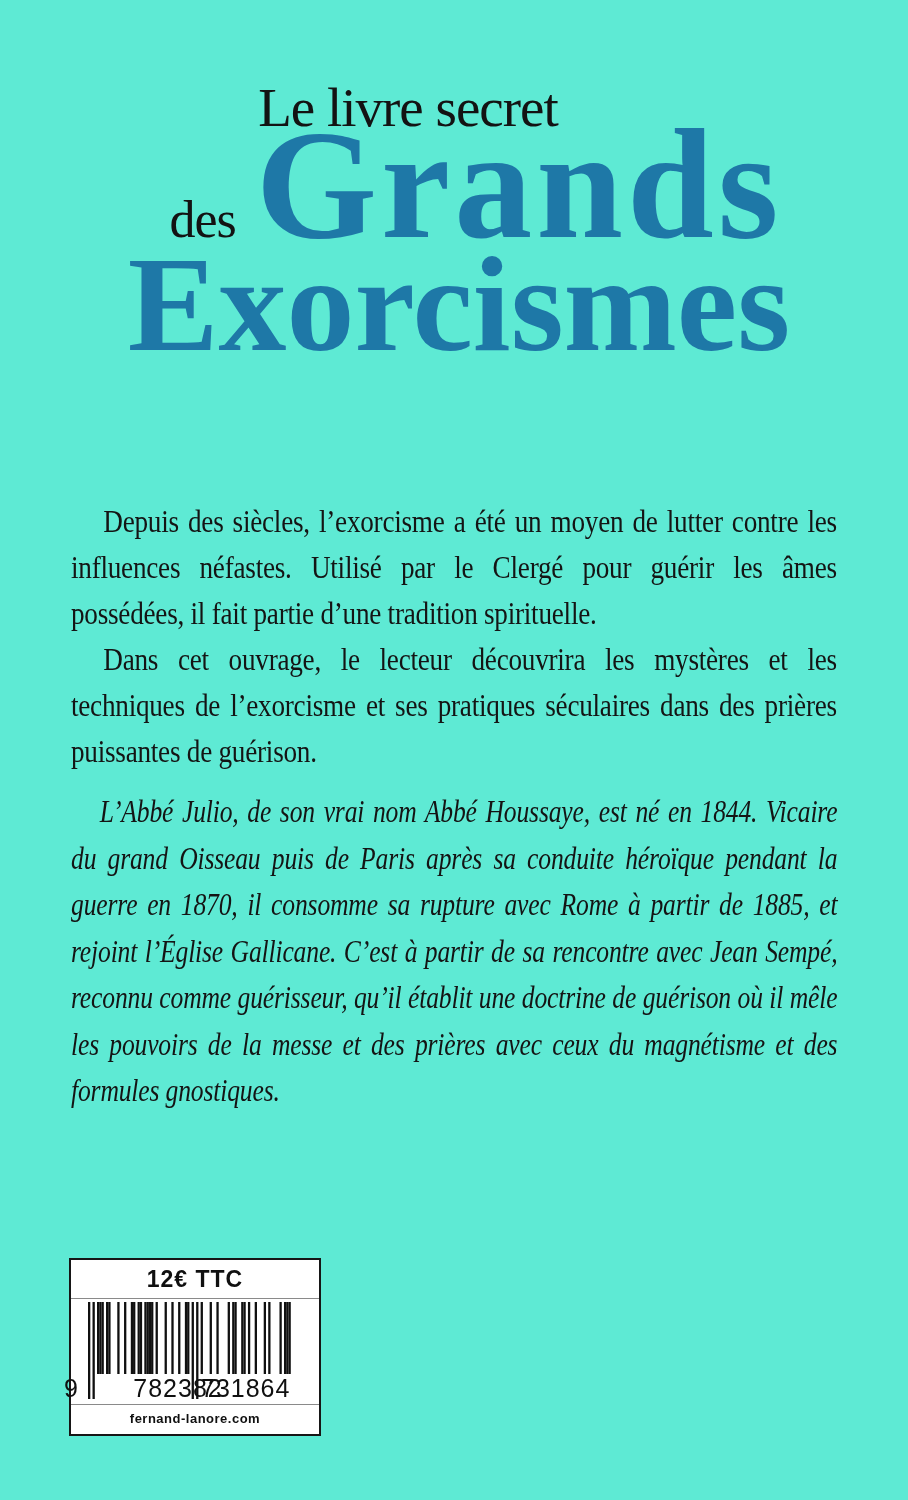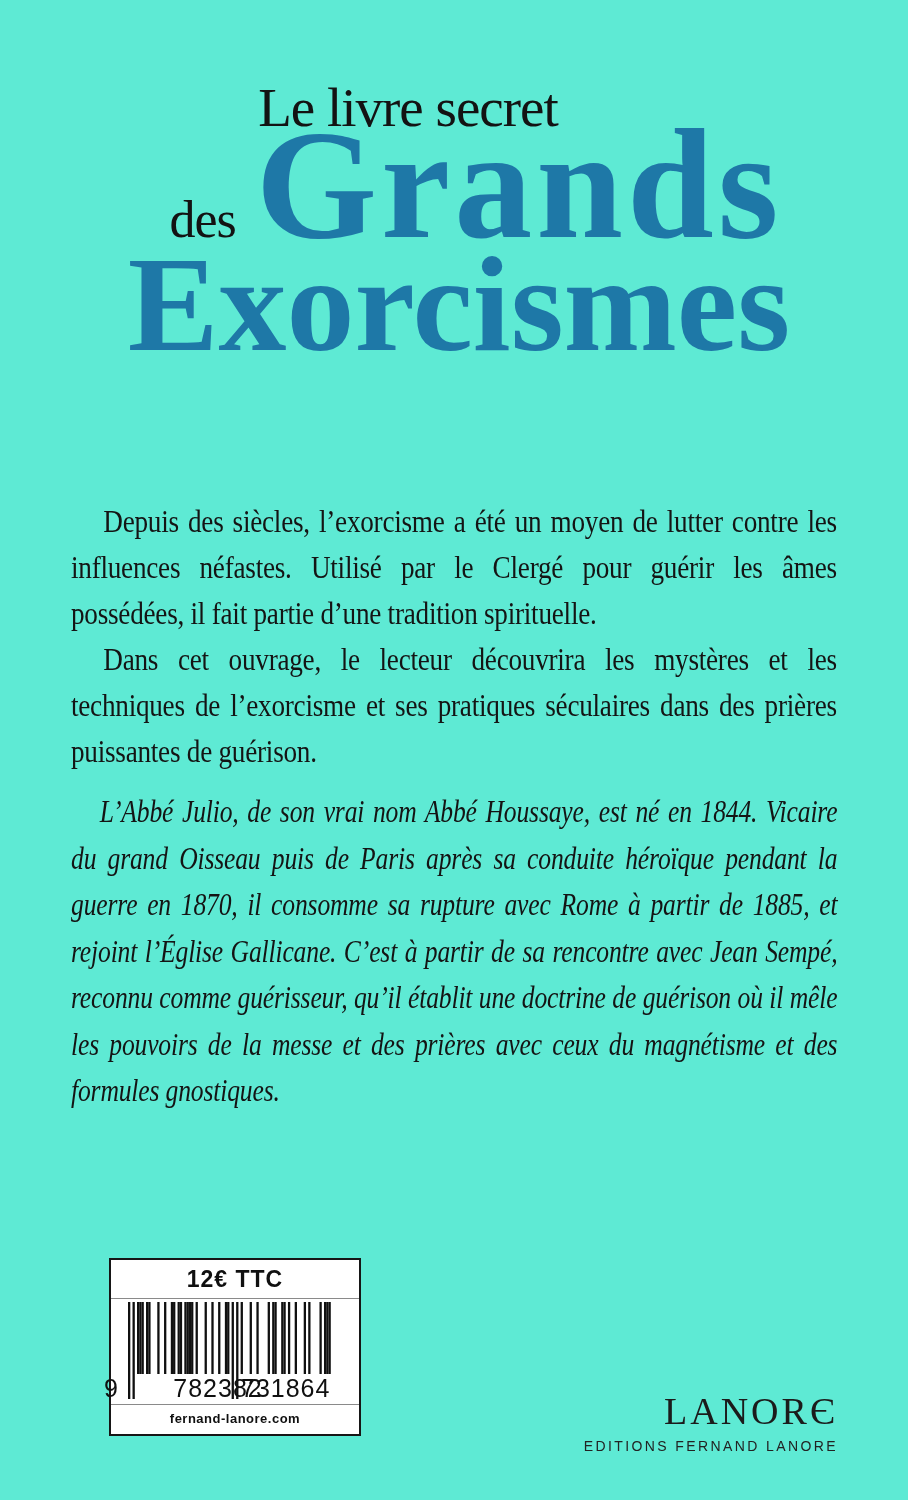--- a/index.html
+++ b/index.html
@@ -92,21 +92,20 @@
     left: 69px;
     top: 1258px;
     width: 252px;
     height: 178px;
     box-sizing: border-box;
     border: 2px solid #161616;
     background: #ffffff;
     display: flex;
     flex-direction: column;
     font-family: "Liberation Sans", sans-serif;
-    margin-left: 40px;
   }
   .pb-price {
     height: 38px;
     line-height: 38px;
     text-align: center;
     font-weight: 700;
     font-size: 23px;
     color: #101010;
     border-bottom: 1px solid #8a8a8a;
     letter-spacing: 1px;
@@ -219,18 +218,14 @@
         <div class="ean-digits">
           <span class="d-first">9</span>
           <span class="d-g1">782382</span>
           <span class="d-g2">731864</span>
         </div>
       </div>
     </div>
     <div class="pb-web">fernand-lanore.com</div>
   </div>
 
-  <div class="publisher">
-    <div class="pub-logo">LANORЄ</div>
-    <div class="pub-sub">EDITIONS FERNAND LANORE</div>
-  </div>
 
 </div>
 
 </body></html>

